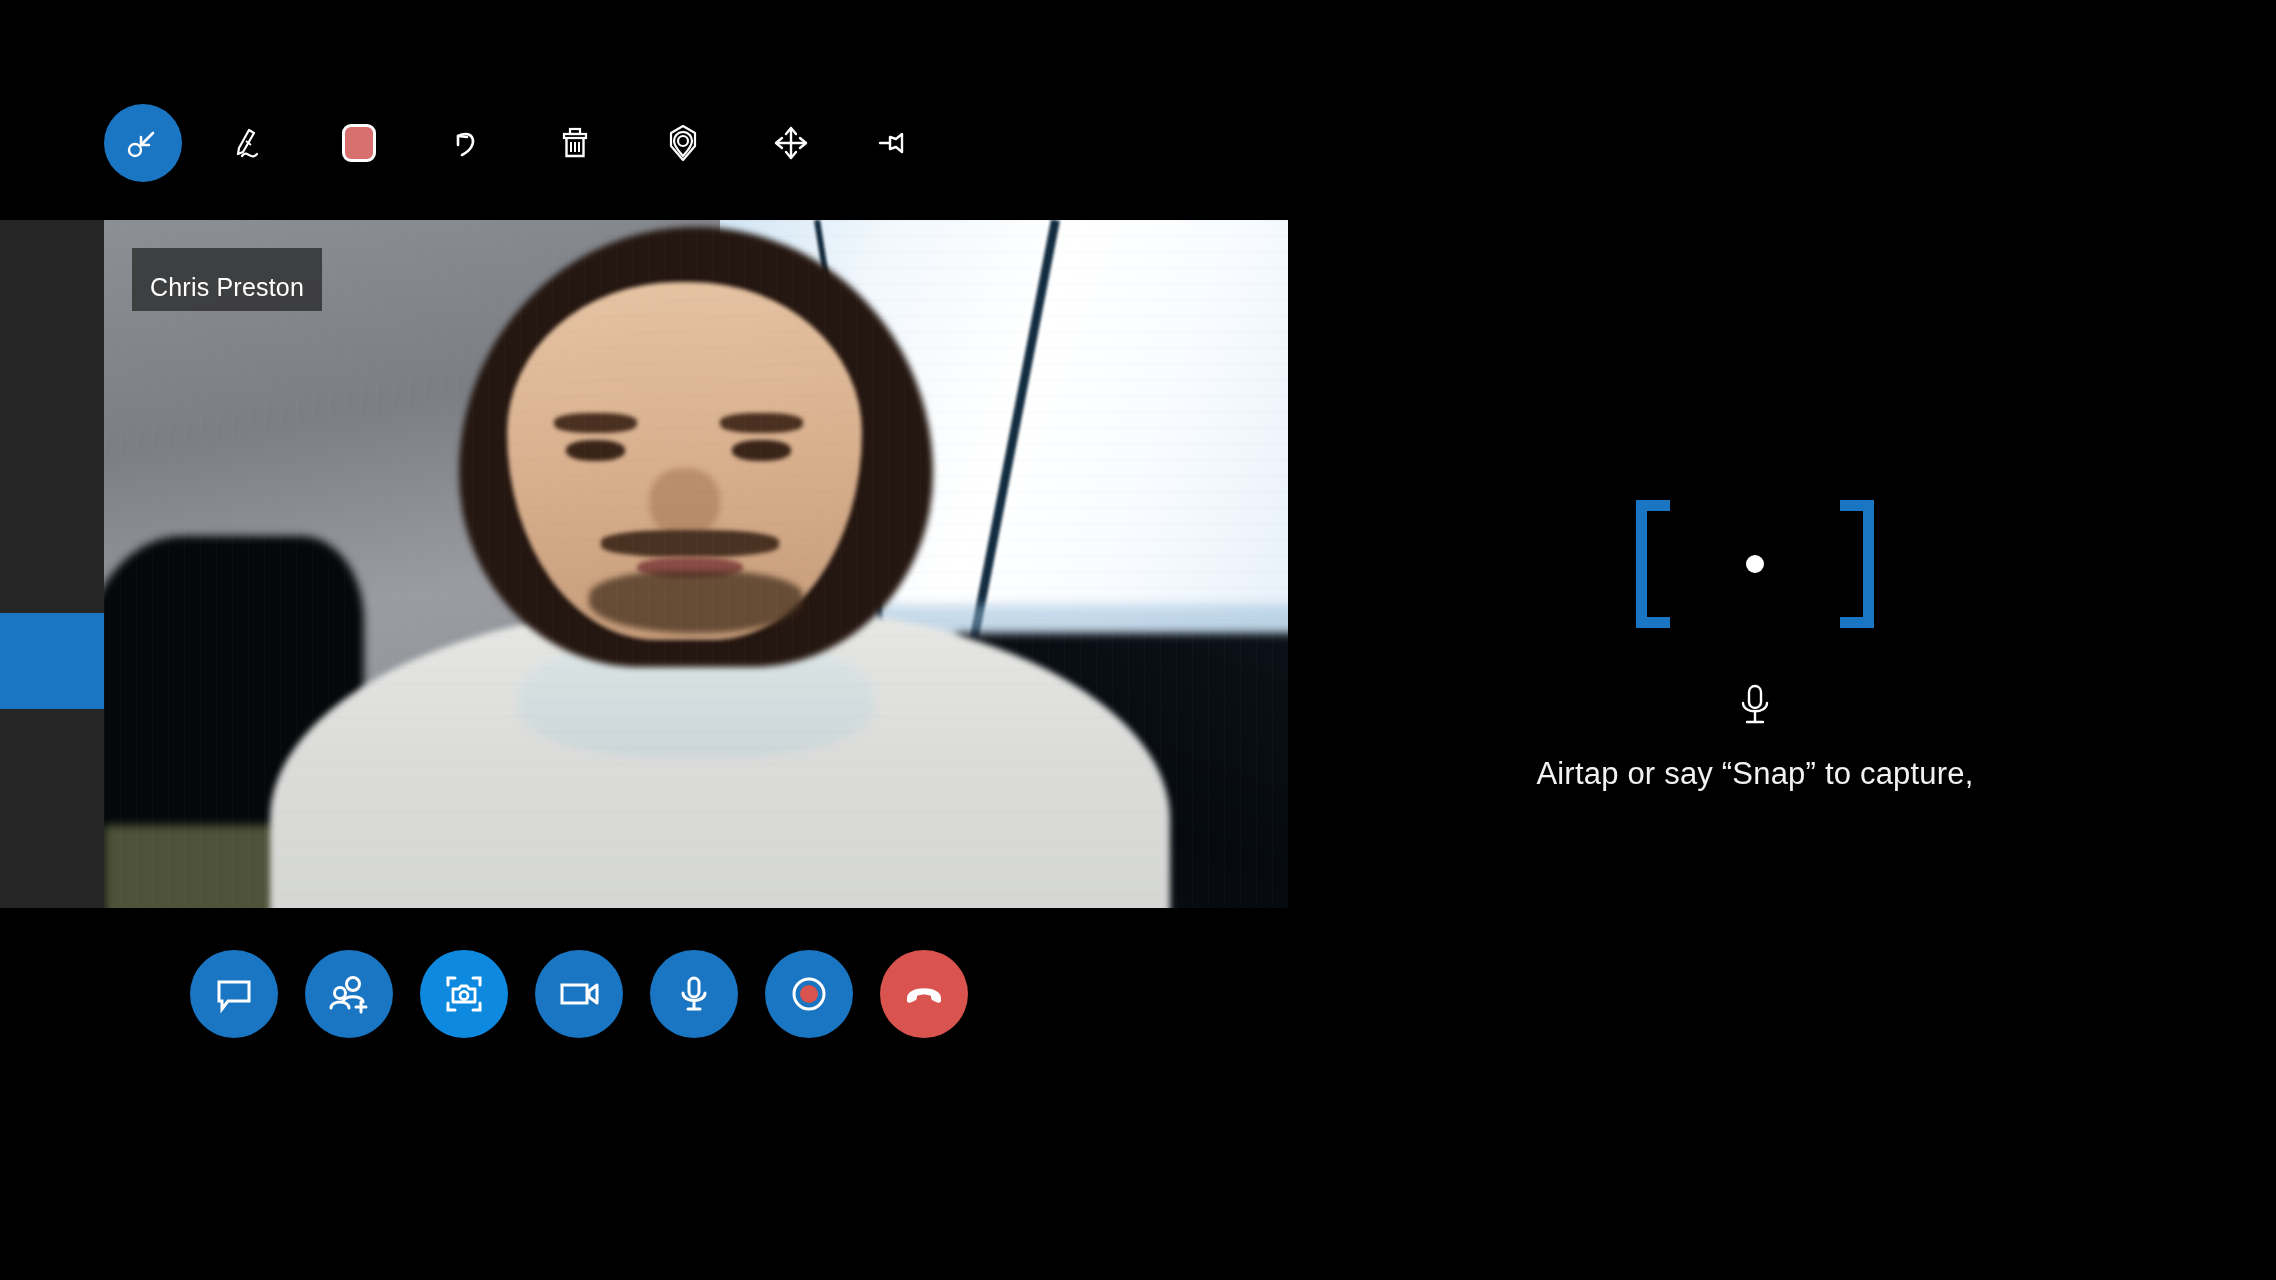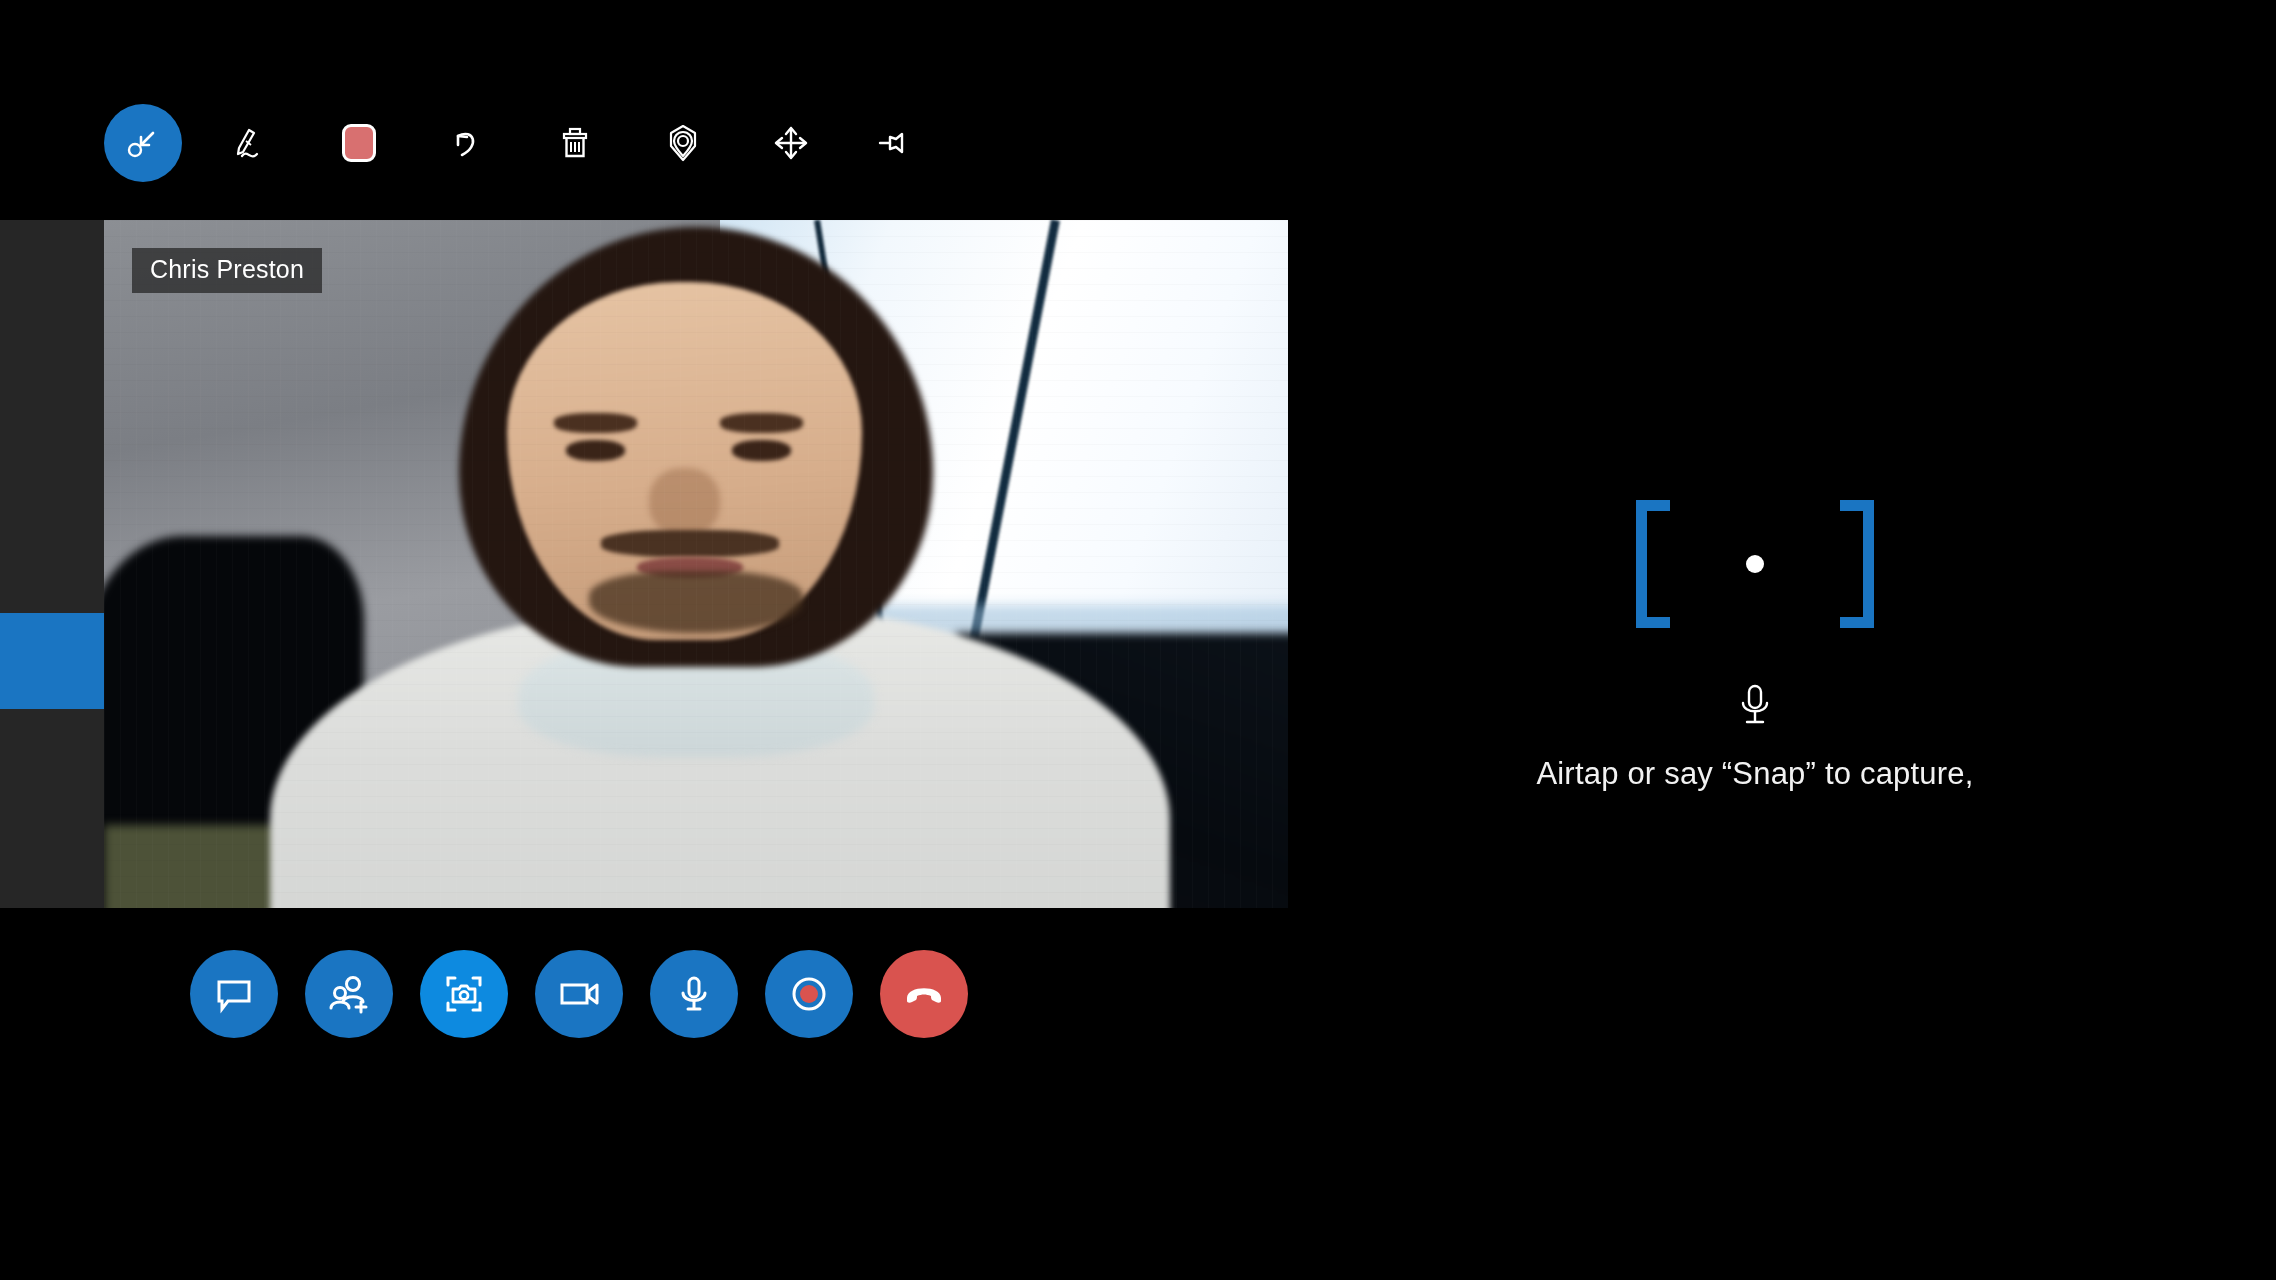--- a/index.html
+++ b/index.html
@@ -215,21 +215,21 @@
       linear-gradient(to right, rgba(255,255,255,0.020) 1px, transparent 1px),
       linear-gradient(to bottom, rgba(0,0,0,0.020) 1px, transparent 1px);
     background-size: 16px 16px, 16px 16px;
     pointer-events: none;
   }
 
   .name-label {
     position: absolute;
     left: 28px;
     top: 28px;
-    padding: 9px 18px 11px 18px;
+    padding: 27px 18px 11px 18px;
     background: rgba(35,35,35,0.72);
     color: #ffffff;
     font-size: 25px;
     line-height: 1;
     letter-spacing: 0.2px;
     white-space: nowrap;
   }
 
   
   .callbar {

